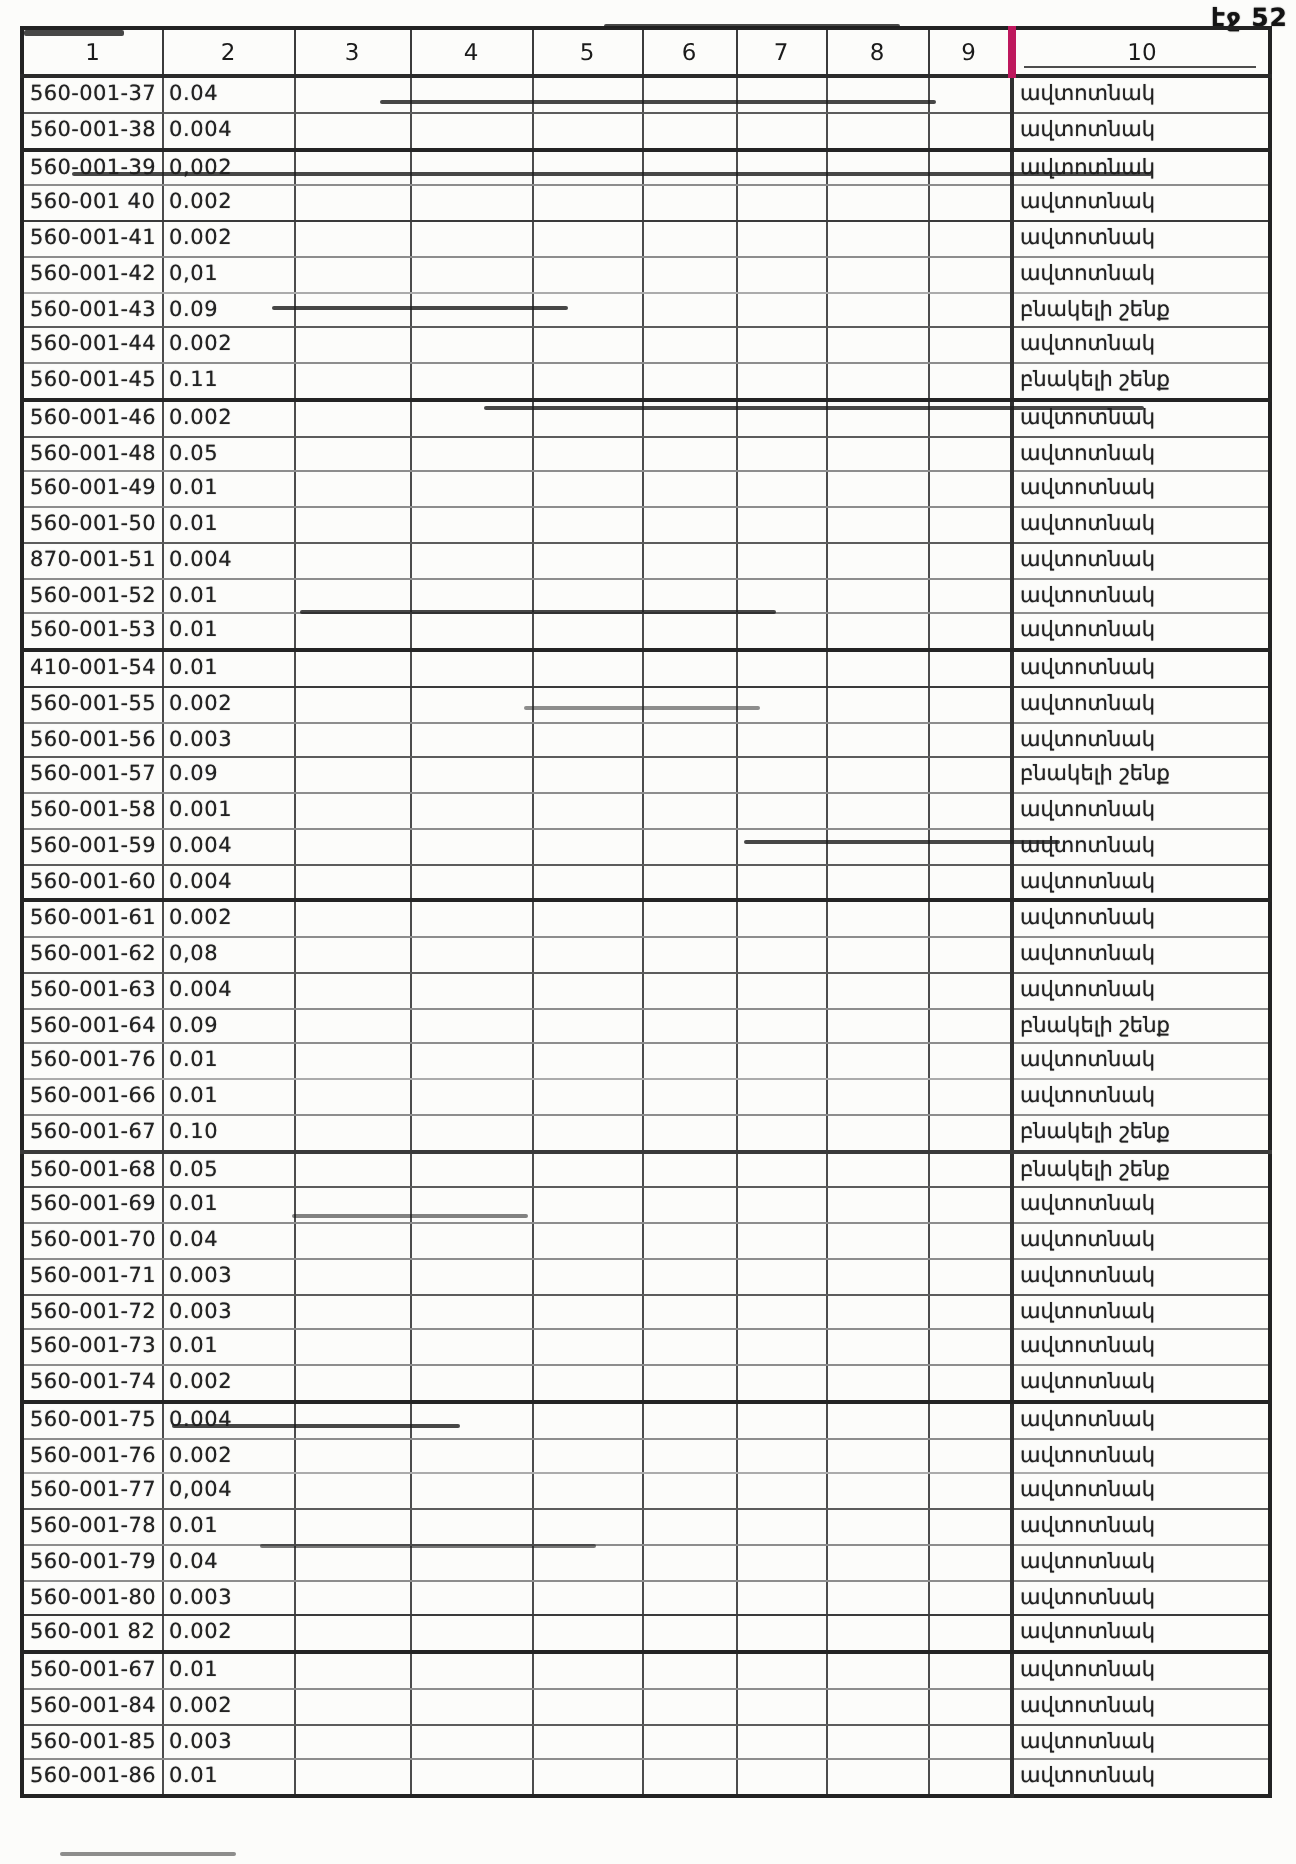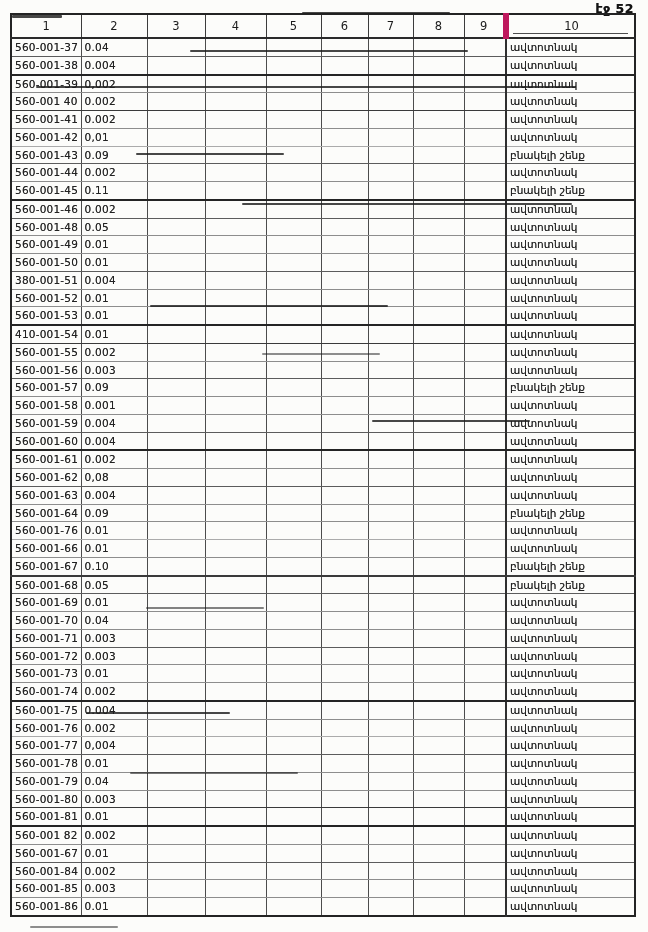--- a/index.html
+++ b/index.html
@@ -5,21 +5,21 @@
   html,body { margin:0; padding:0; background:#e8e8e6; }
   .page {
     position:relative;
     width:648px; height:932px;
     background:#fcfcfa;
     font-family:"DejaVu Sans", sans-serif;
     color:#1f1f1f;
     overflow:hidden;
   }
   .page-label {
-    position:absolute; top:1px; right:14px;
+    position:absolute; top:1px; right:4px;
     font-size:12.5px; font-weight:bold; letter-spacing:0.5px;
     color:#141414;
     text-shadow:0 0 0.6px #333;
     text-align:right;
   }
   table.doc-table {
     position:absolute; left:10px; top:13px;
     border-collapse:collapse; table-layout:fixed;
     width:624px;
     border:2px solid #232323;
@@ -27,21 +27,21 @@
   .doc-table th {
     height:22px;
     font-size:11.5px; font-weight:400;
     text-align:center; vertical-align:middle;
     border:1px solid #3b3b3b;
     border-bottom:2px solid #2a2a2a;
     padding:0;
     color:#1b1b1b;
     position:relative;
   }
-  .doc-table th:last-child { border-left:6px solid #be185d; }
+  .doc-table th:last-child { border-left:4px solid #be185d; }
   .doc-table th:last-child::after{
     content:""; position:absolute; left:4px; right:6px; bottom:3px;
     height:1px; background:#4d4d4d;
   }
   .doc-table td {
     height:16.75px;
     font-size:10.5px; line-height:1;
     padding:0 3px;
     vertical-align:middle;
     border-left:1px solid #4c4c4c;
@@ -263,21 +263,21 @@
     <td class="c-empty"></td>
     <td class="c-empty"></td>
     <td class="c-empty"></td>
     <td class="c-empty"></td>
     <td class="c-empty"></td>
     <td class="c-empty"></td>
     <td class="c-type">ավտոտնակ</td>
   </tr>
 
   <tr>
-    <td class="c-id">380-001-51</td>
+    <td class="c-id">870-001-51</td>
     <td class="c-val">0.004</td>
     <td class="c-empty"></td>
     <td class="c-empty"></td>
     <td class="c-empty"></td>
     <td class="c-empty"></td>
     <td class="c-empty"></td>
     <td class="c-empty"></td>
     <td class="c-empty"></td>
     <td class="c-type">ավտոտնակ</td>
   </tr>
@@ -652,32 +652,20 @@
     <td class="c-empty"></td>
     <td class="c-empty"></td>
     <td class="c-empty"></td>
     <td class="c-empty"></td>
     <td class="c-empty"></td>
     <td class="c-empty"></td>
     <td class="c-empty"></td>
     <td class="c-type">ավտոտնակ</td>
   </tr>
 
-  <tr>
-    <td class="c-id">560-001-81</td>
-    <td class="c-val">0.01</td>
-    <td class="c-empty"></td>
-    <td class="c-empty"></td>
-    <td class="c-empty"></td>
-    <td class="c-empty"></td>
-    <td class="c-empty"></td>
-    <td class="c-empty"></td>
-    <td class="c-empty"></td>
-    <td class="c-type">ավտոտնակ</td>
-  </tr>
 
   <tr>
     <td class="c-id">560-001 82</td>
     <td class="c-val">0.002</td>
     <td class="c-empty"></td>
     <td class="c-empty"></td>
     <td class="c-empty"></td>
     <td class="c-empty"></td>
     <td class="c-empty"></td>
     <td class="c-empty"></td>

